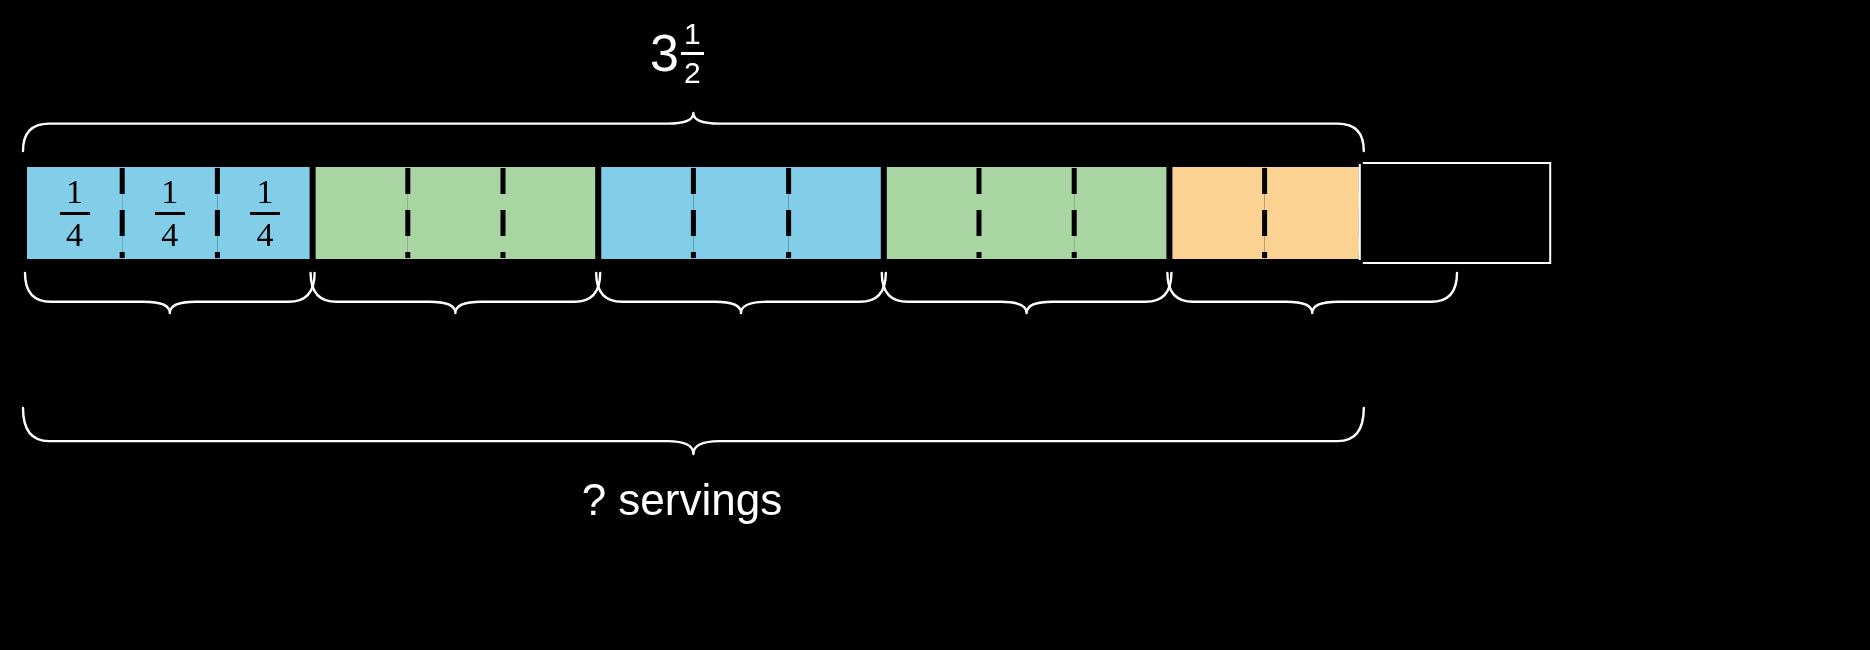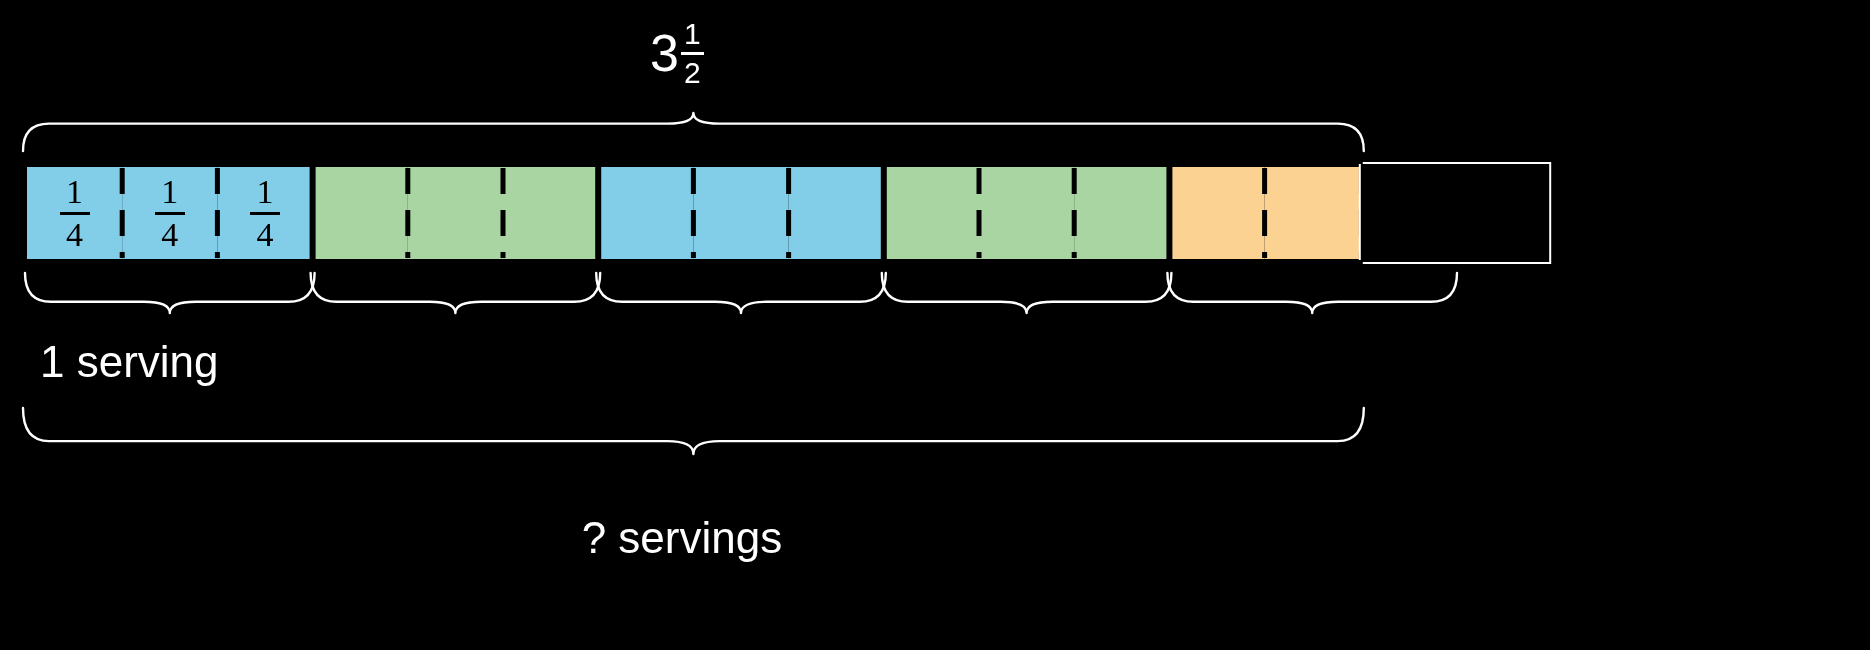--- a/index.html
+++ b/index.html
@@ -105,22 +105,21 @@
       <line x1="24" y1="263" x2="1362.8" y2="263" stroke="#000000" stroke-width="6"></line>
       <path d="M 23 151 q 0 -27.36 26 -27.36 L 667.4 123.64 q 26 0 26 -10.64 q 0 10.64 26 10.64 L 1337.8 123.64 q 26 0 26 27.36" fill="none" stroke="#ffffff" stroke-width="2.4" stroke-linecap="round" stroke-linejoin="round"></path>
       <path d="M 25 273 q 0 28.799999999999997 26 28.799999999999997 L 143.8 301.8 q 26 0 26 11.200000000000001 q 0 -11.200000000000001 26 -11.200000000000001 L 288.6 301.8 q 26 0 26 -28.799999999999997" fill="none" stroke="#ffffff" stroke-width="2.4" stroke-linecap="round" stroke-linejoin="round"></path>
       <path d="M 310.6 273 q 0 28.799999999999997 26 28.799999999999997 L 429.40000000000003 301.8 q 26 0 26 11.200000000000001 q 0 -11.200000000000001 26 -11.200000000000001 L 574.2 301.8 q 26 0 26 -28.799999999999997" fill="none" stroke="#ffffff" stroke-width="2.4" stroke-linecap="round" stroke-linejoin="round"></path>
       <path d="M 596.2 273 q 0 28.799999999999997 26 28.799999999999997 L 715 301.8 q 26 0 26 11.200000000000001 q 0 -11.200000000000001 26 -11.200000000000001 L 859.8000000000001 301.8 q 26 0 26 -28.799999999999997" fill="none" stroke="#ffffff" stroke-width="2.4" stroke-linecap="round" stroke-linejoin="round"></path>
       <path d="M 881.8000000000001 273 q 0 28.799999999999997 26 28.799999999999997 L 1000.6000000000001 301.8 q 26 0 26 11.200000000000001 q 0 -11.200000000000001 26 -11.200000000000001 L 1145.4 301.8 q 26 0 26 -28.799999999999997" fill="none" stroke="#ffffff" stroke-width="2.4" stroke-linecap="round" stroke-linejoin="round"></path>
       <path d="M 1167.4 273 q 0 28.799999999999997 26 28.799999999999997 L 1286.2 301.8 q 26 0 26 11.200000000000001 q 0 -11.200000000000001 26 -11.200000000000001 L 1431 301.8 q 26 0 26 -28.799999999999997" fill="none" stroke="#ffffff" stroke-width="2.4" stroke-linecap="round" stroke-linejoin="round"></path>
       <path d="M 23 408 q 0 33.12 26 33.12 L 667.4 441.12 q 26 0 26 12.88 q 0 -12.88 26 -12.88 L 1337.8 441.12 q 26 0 26 -33.12" fill="none" stroke="#ffffff" stroke-width="2.4" stroke-linecap="round" stroke-linejoin="round"></path>
     </svg>
 
-  <div class="label" id="serving-label">1 serving</div>
-  <div class="label" id="servings-label" style="width: 1363.8px; margin-top: 38px;">? servings</div>
+  <div class="label" id="servings-label" style="width: 1363.8px;">? servings</div>
 
   <div id="cell-labels">
       <div class="cellfrac" style="left: 27px; top: 167px; width: 95.2px; height: 92px;">
         <span class="n">1</span>
         <span class="fbar"></span>
         <span class="d">4</span>
       </div>
       <div class="cellfrac" style="left: 122.2px; top: 167px; width: 95.2px; height: 92px;">
         <span class="n">1</span>
         <span class="fbar"></span>

